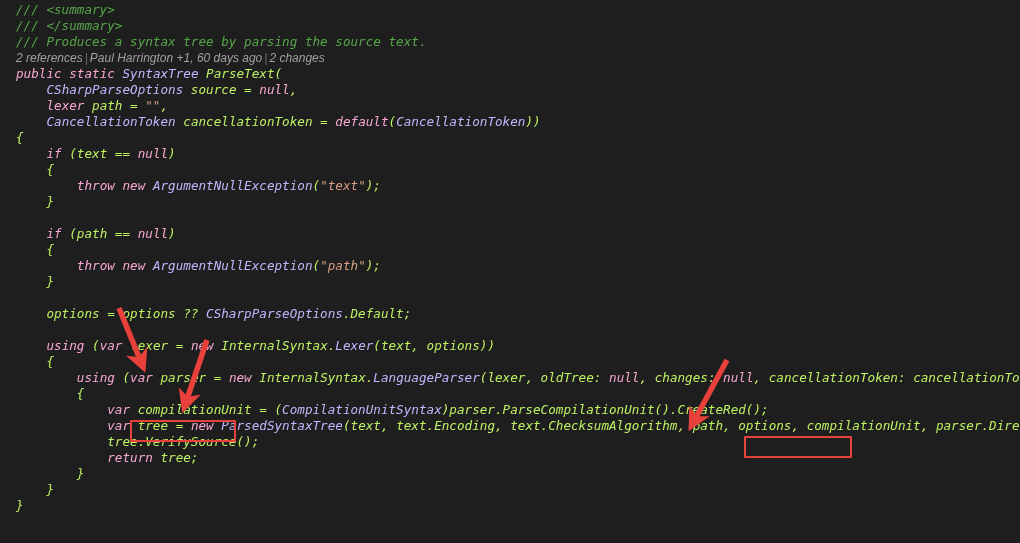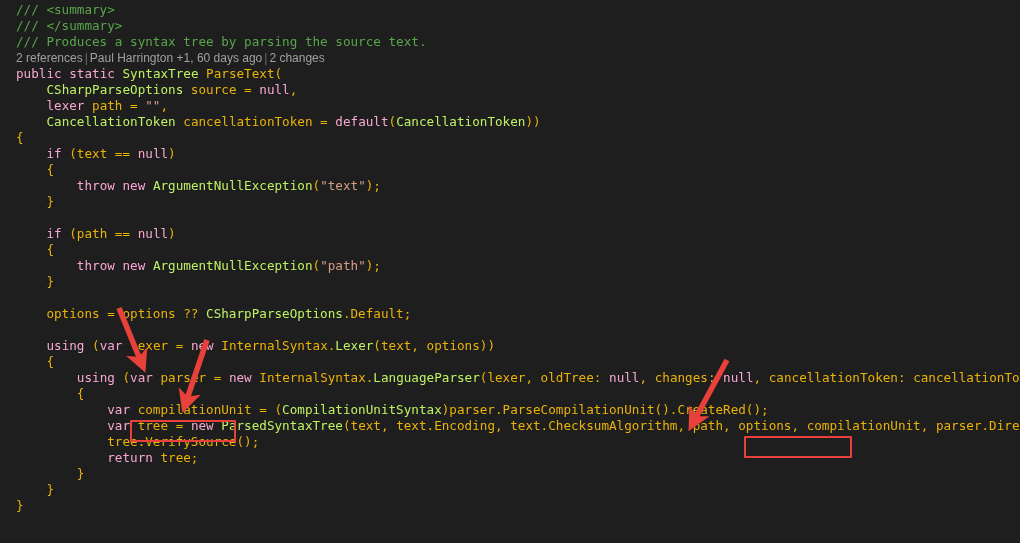--- a/index.html
+++ b/index.html
@@ -7,20 +7,21 @@
   html, body {
     width:1020px; height:543px; overflow:hidden;
     background:#1e1e1e;
     font-family:"DejaVu Sans Mono","Liberation Mono",monospace;
   }
   #editor {
     position:relative;
     width:1020px; height:543px;
     background:#1e1e1e;
     overflow:hidden;
+    font-style:italic;
   }
   .code-layer {
     position:absolute; top:0; left:0;
     width:1020px; height:543px;
     padding-top:2px;
     z-index:2;
   }
   .line {
     height:16px; line-height:16px;
     padding-left:16px;
@@ -34,24 +35,24 @@
     font-size:12px;
     color:#969696;
     letter-spacing:0;
     height:16px; line-height:17px;
   }
   .cl-seg { color:#a0a0a0; }
   .cl-sep { color:#6e6e6e; padding:0 2px; }
 
   
   .kw   { color:#f9a8d4; }
-  .typ  { color:#bef264;margin-top:16px; }
+  .typ  { color:#c4b5fd;margin-top:16px; }
   .cmt  { color:#57a64a; }
   .str  { color:#d69d85; }
-  .id   { color:#eab308; }
+  .id   { color:#bef264; }
   .pun  { color:#d4d4d4; }
 
   
   .overlay {
     position:absolute; top:0; left:0;
     width:1020px; height:543px;
     z-index:3; pointer-events:none;
   }
   .hl-box {
     position:absolute;

